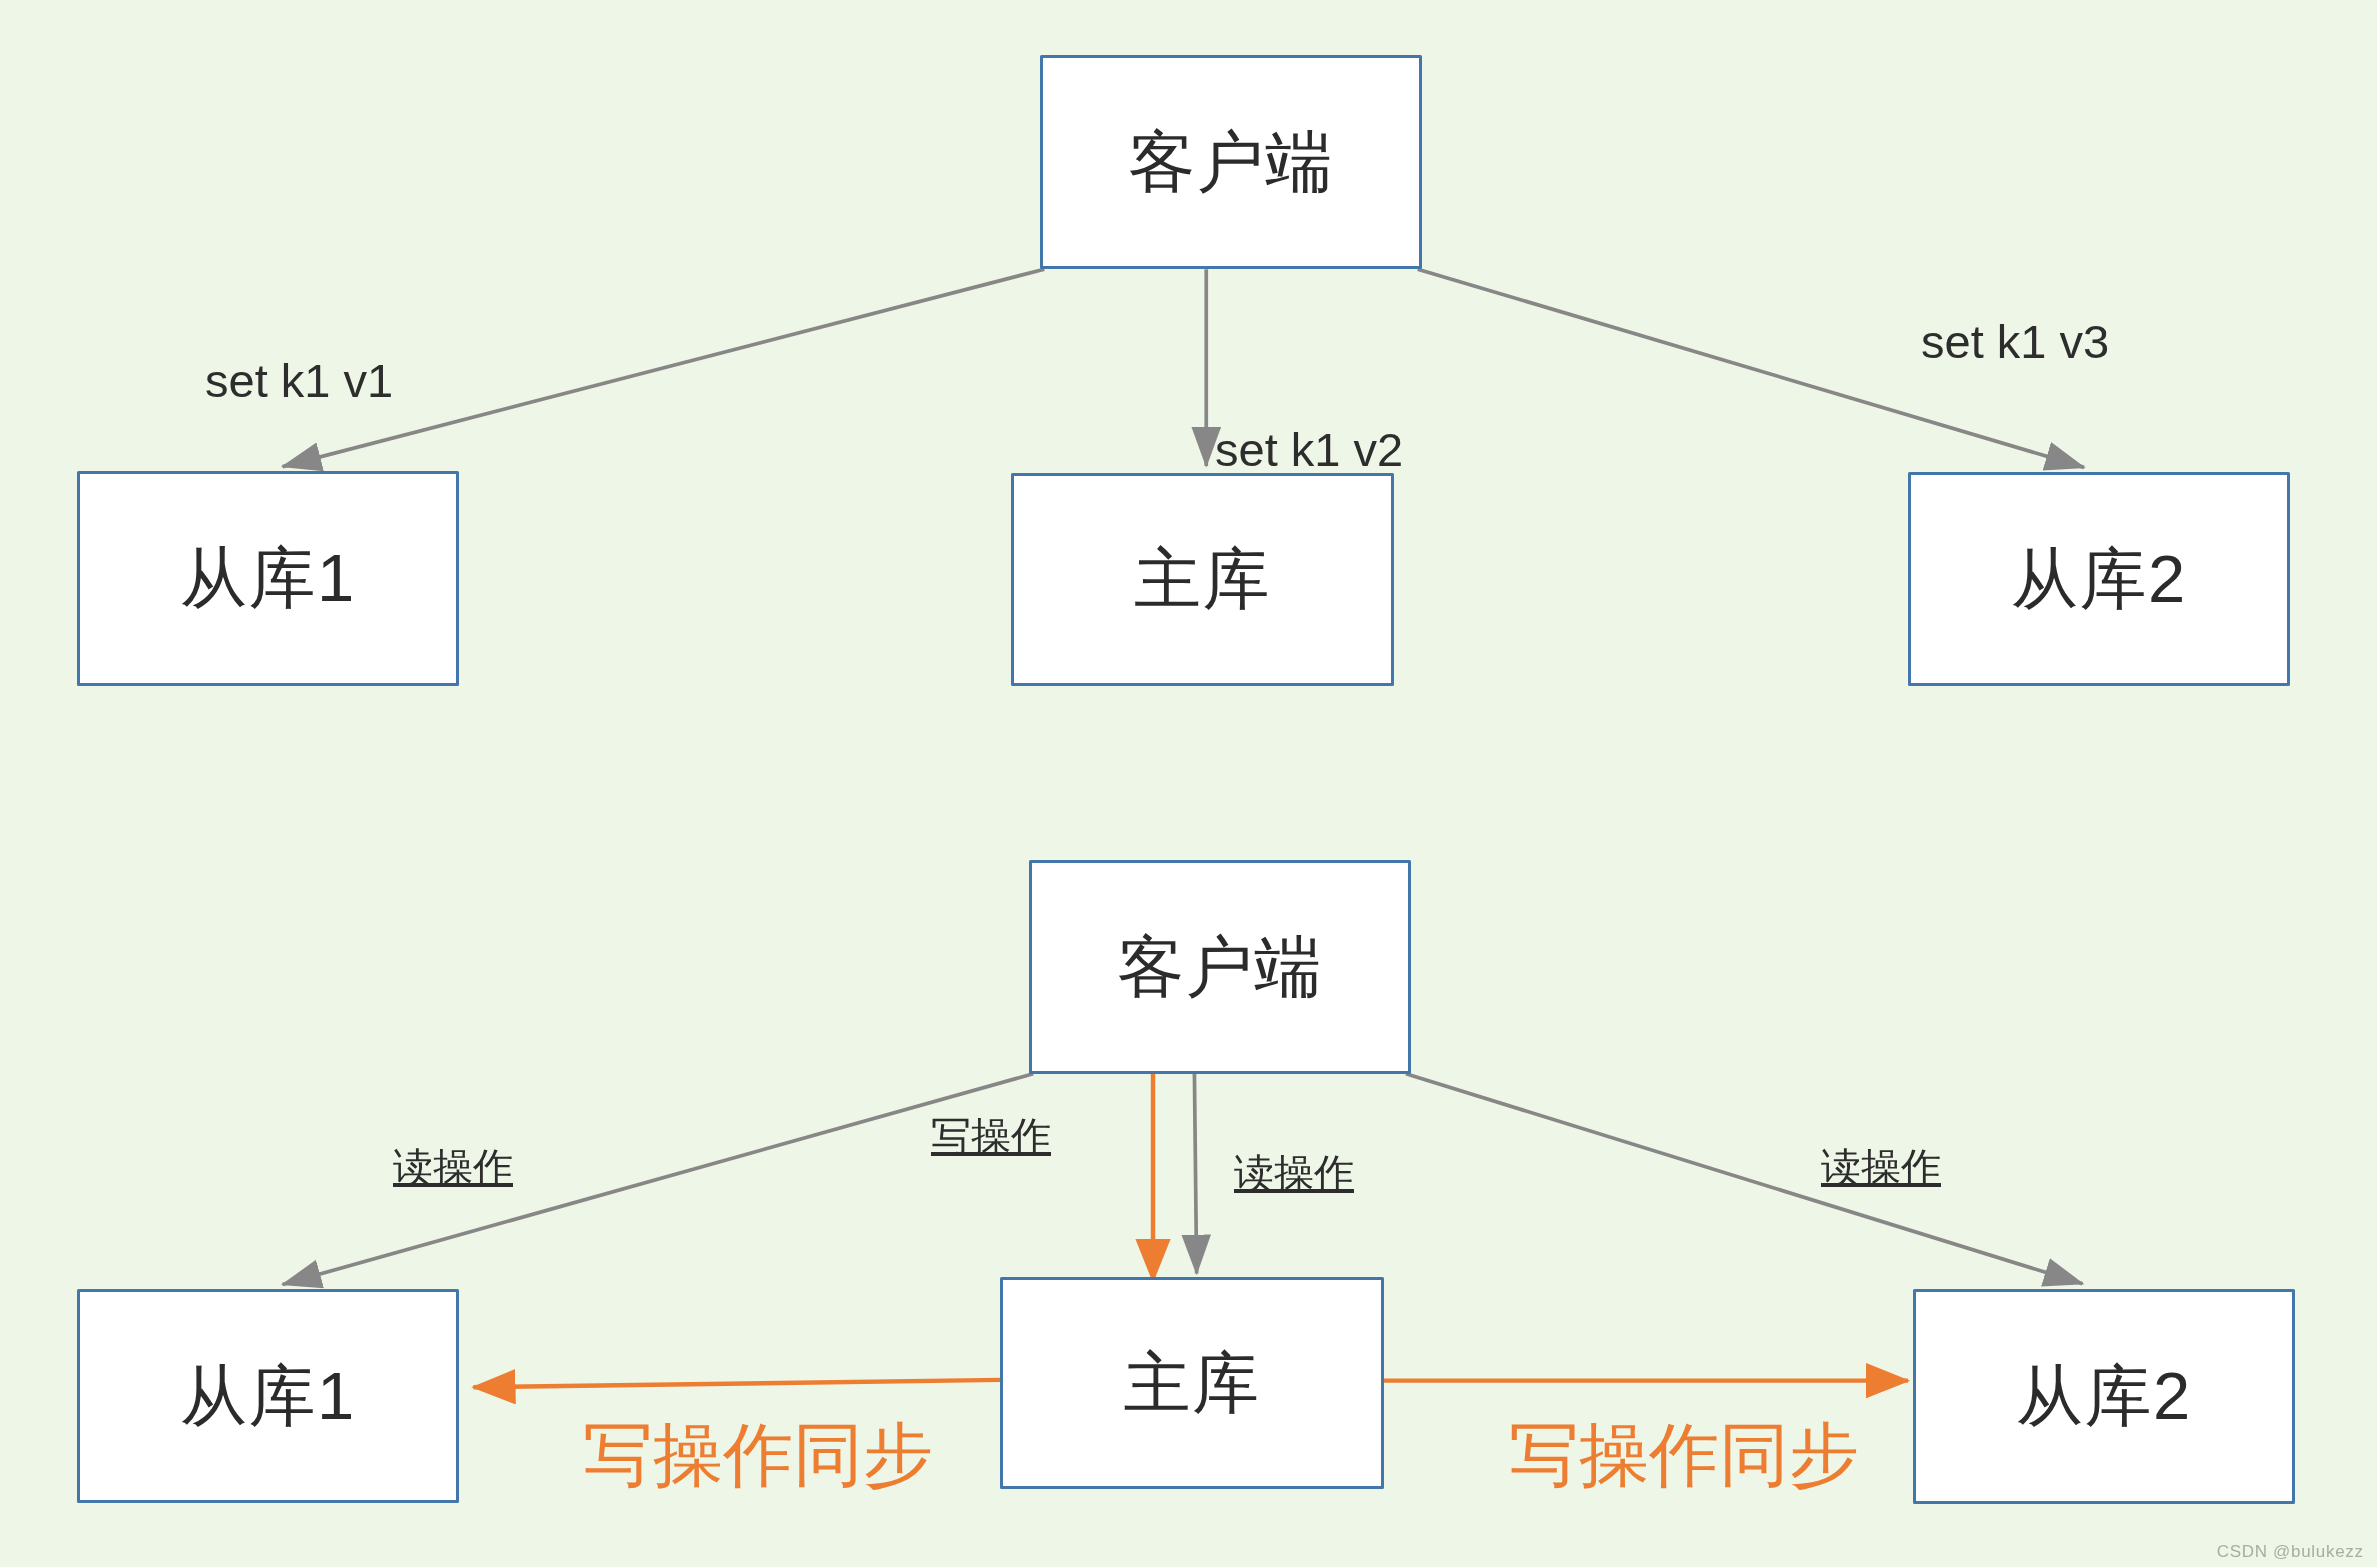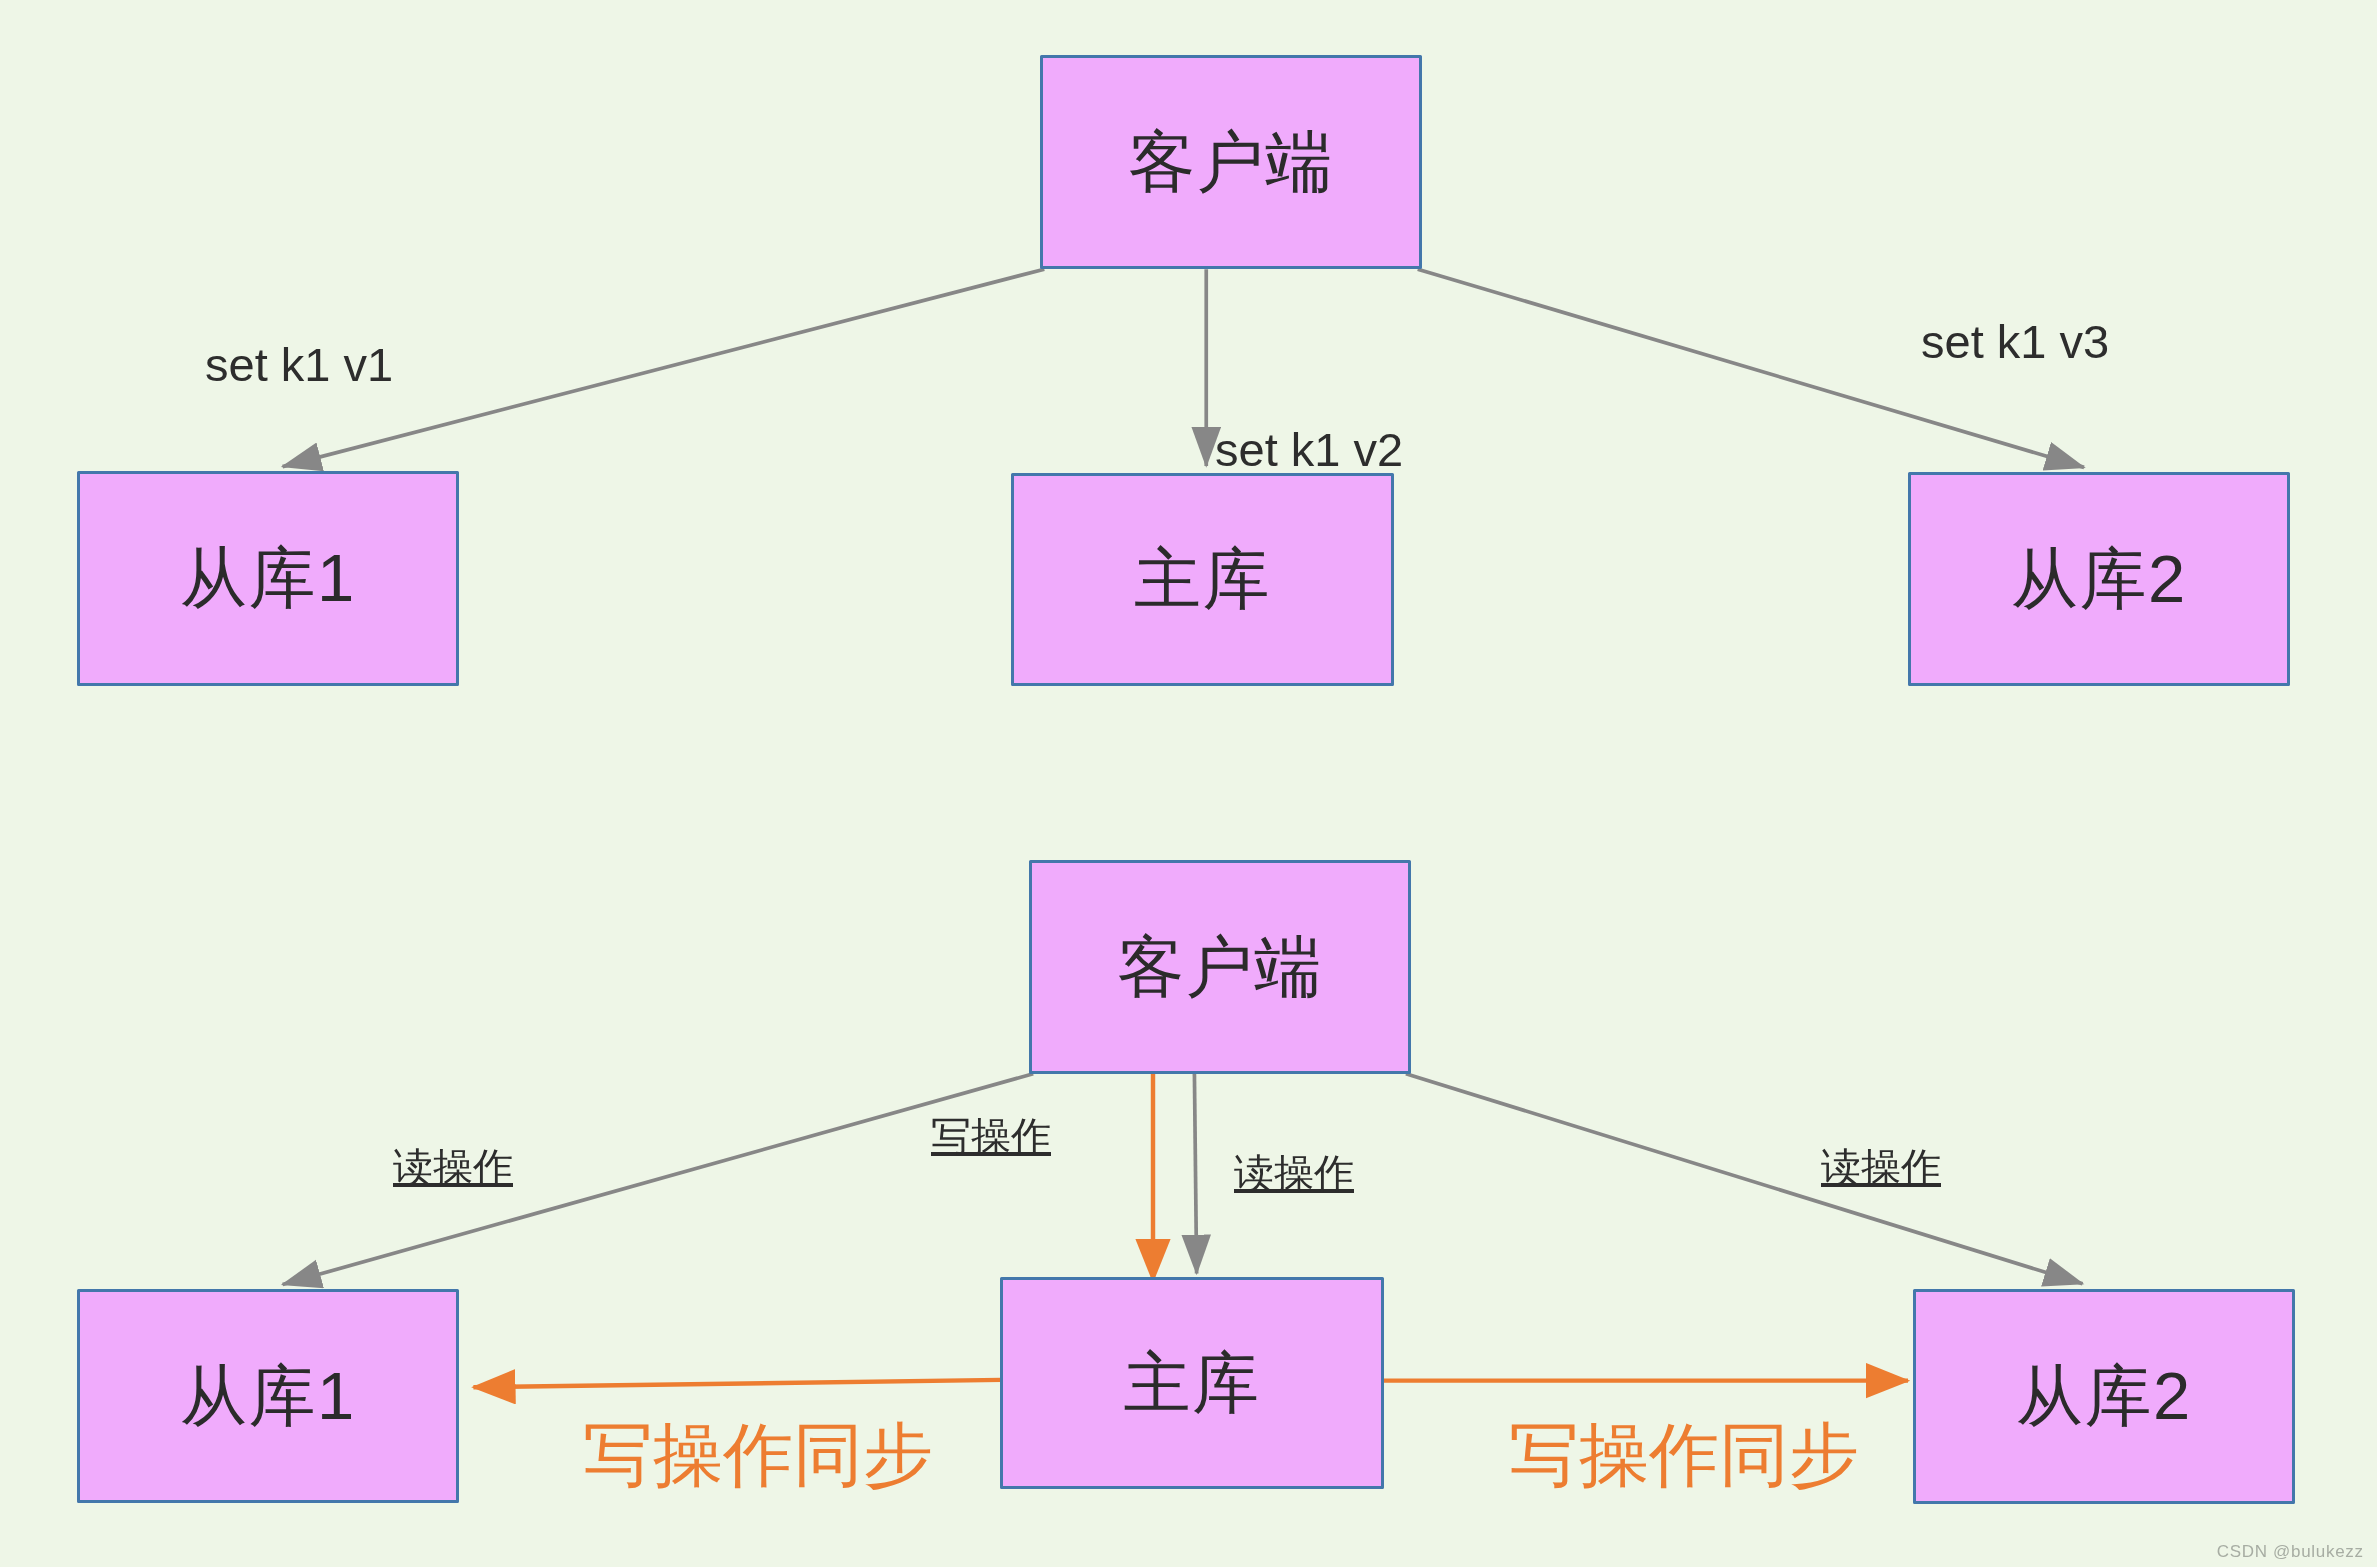--- a/index.html
+++ b/index.html
@@ -18,21 +18,21 @@
   .arrows {
     position: absolute;
     left: 0; top: 0;
     width: 2377px;
     height: 1567px;
     pointer-events: none;
   }
   .node {
     position: absolute;
     box-sizing: border-box;
-    background: #f0abfc;
+    background: #ffffff;
     border: 3.7px solid #4377ab;
     border-radius: 1.5px;
     display: flex;
     align-items: center;
     justify-content: center;
     font-size: 67px;
     color: #2b2b2b;
     letter-spacing: 1.5px;
   }
   .edge-label {
@@ -64,21 +64,21 @@
   .t-client { left: 1040px; top: 55px;   width: 382px; height: 214px; }
   .t-slave1 { left: 77px;  top: 471px;  width: 382px; height: 215px; }
   .t-master { left: 1011px; top: 473px;  width: 383px; height: 213px; }
   .t-slave2 { left: 1908px; top: 472px;  width: 382px; height: 214px; }
   
   .b-client { left: 1029px; top: 860px; width: 382px; height: 214px; }
   .b-slave1 { left: 77px;  top: 1289px; width: 382px; height: 214px; }
   .b-master { left: 1000px; top: 1277px; width: 384px; height: 212px; }
   .b-slave2 { left: 1913px; top: 1289px; width: 382px; height: 215px; }
   
-  .l-set1      { left: 205px;  top: 339px;  }
+  .l-set1      { left: 205px;  top: 355px;  }
   .l-set2      { left: 1215px; top: 391px; margin-top: 33px;  }
   .l-set3      { left: 1921px; top: 316px;  }
   .l-read-left { left: 393px;  top: 1145px; }
   .l-write     { left: 931px; top: 1114px; }
   .l-read-mid  { left: 1234px; top: 1151px; }
   .l-read-right{ left: 1821px; top: 1145px; }
   .l-sync-left { left: 583px;  top: 1417px; }
   .l-sync-right{ left: 1509px; top: 1417px; }
 </style>
 </head>

